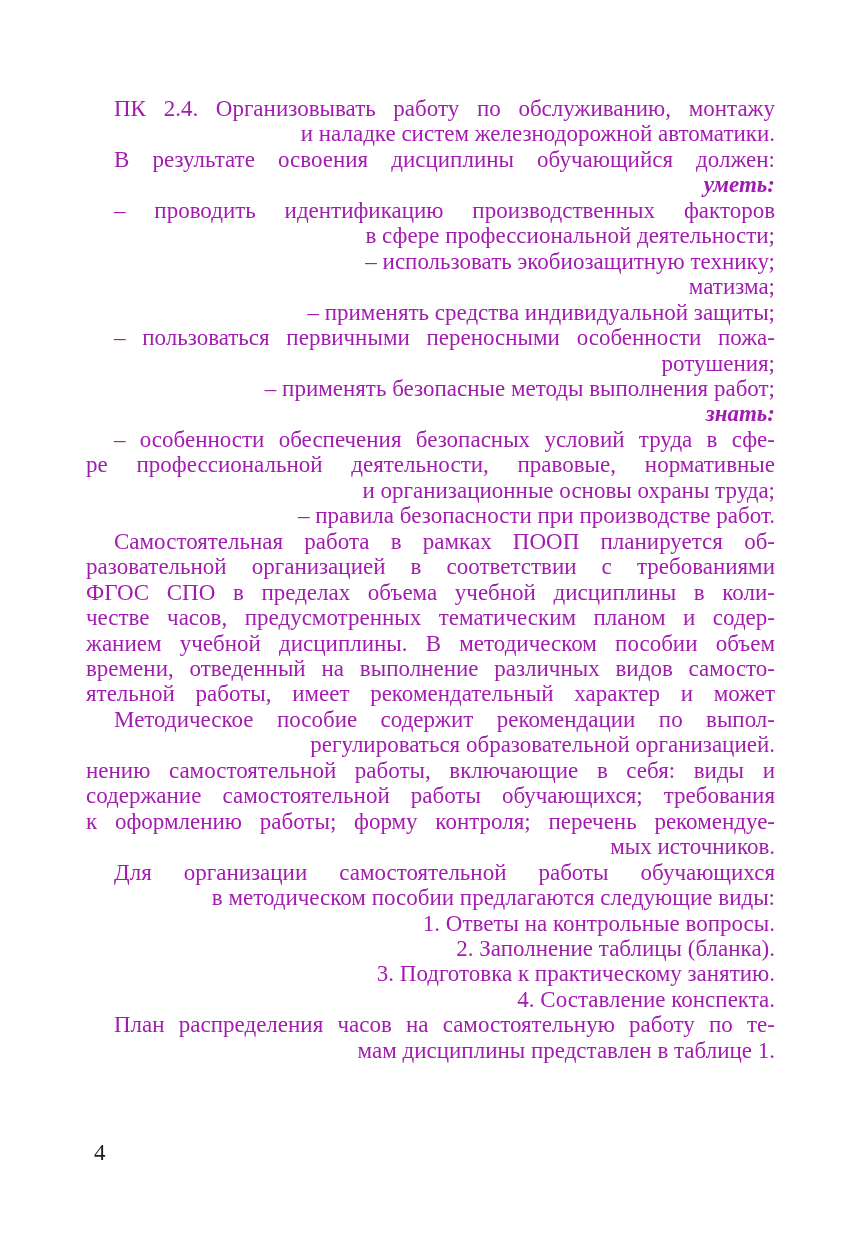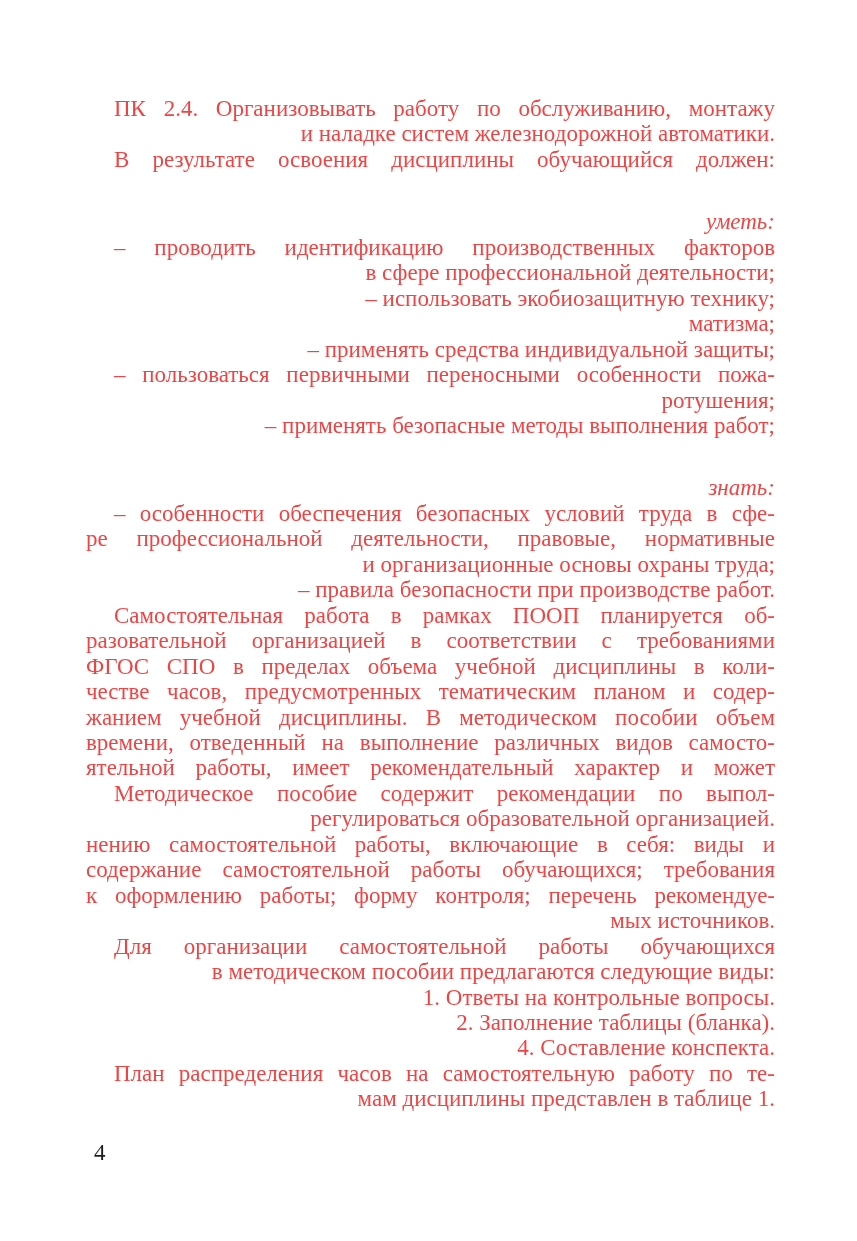--- a/index.html
+++ b/index.html
@@ -11,35 +11,35 @@
   .page {
     position: relative;
     width: 857px; height: 1241px;
     background: #ffffff;
     overflow: hidden;
   }
   .text-block {
     position: absolute;
     left: 86px; top: 96px;
     width: 689px;
-    color: #ef4444;
+    color: #a21caf;
     font-size: 23px;
     line-height: 25.45px;
   }
   .ln {
     white-space: nowrap;
     text-align: right;
   }
   .ln.ju {
     white-space: normal;
     text-align: justify;
     text-align-last: justify;
   }
   .ln.in { padding-left: 28px; }
-  .ln.bi { font-weight: normal; font-style: italic; margin-top: 37px; }
+  .ln.bi { font-weight: bold; font-style: italic; }
   .page-number {
     position: absolute;
     left: 94px; top: 1140px;
     color: #1d1d1d;
     font-size: 23px;
     line-height: 25px;
   }
 </style>
 </head>
 <body>
@@ -73,18 +73,19 @@
     <div class="ln in ju">Методическое пособие содержит рекомендации по выпол-</div>
     <div class="ln">регулироваться образовательной организацией.</div>
     <div class="ln ju">нению самостоятельной работы, включающие в себя: виды и</div>
     <div class="ln ju">содержание самостоятельной работы обучающихся; требования</div>
     <div class="ln ju">к оформлению работы; форму контроля; перечень рекомендуе-</div>
     <div class="ln">мых источников.</div>
     <div class="ln in ju">Для организации самостоятельной работы обучающихся</div>
     <div class="ln">в методическом пособии предлагаются следующие виды:</div>
     <div class="ln in">1. Ответы на контрольные вопросы.</div>
     <div class="ln in">2. Заполнение таблицы (бланка).</div>
+    <div class="ln in">3. Подготовка к практическому занятию.</div>
     <div class="ln in">4. Составление конспекта.</div>
     <div class="ln in ju">План распределения часов на самостоятельную работу по те-</div>
     <div class="ln">мам дисциплины представлен в таблице 1.</div>
   </div>
   <div class="page-number">4</div>
 </div>
 
 </body></html>

